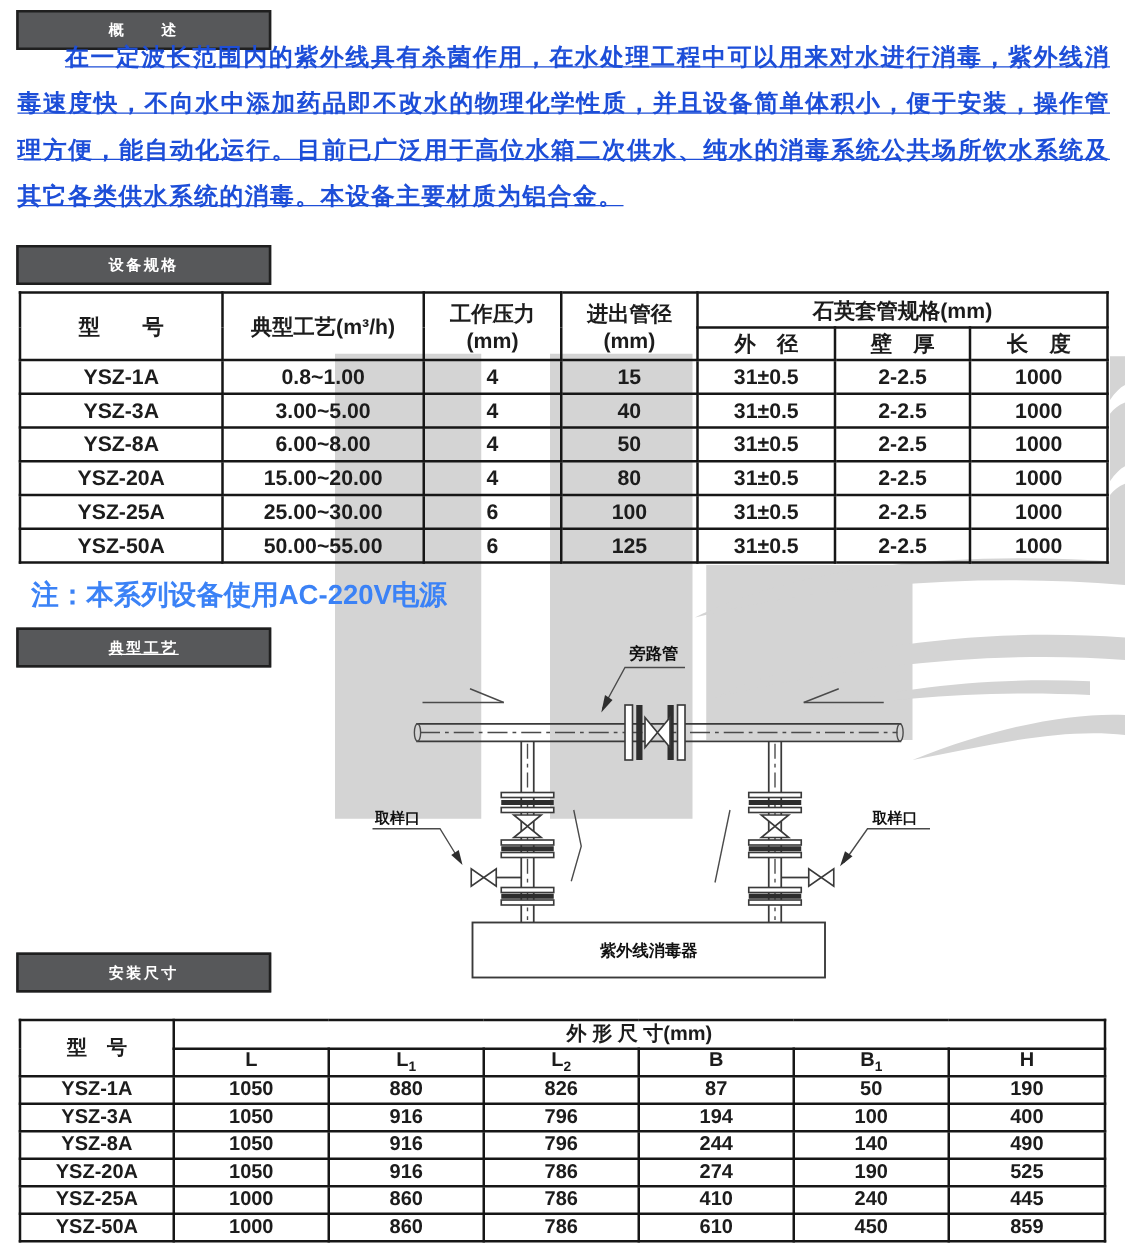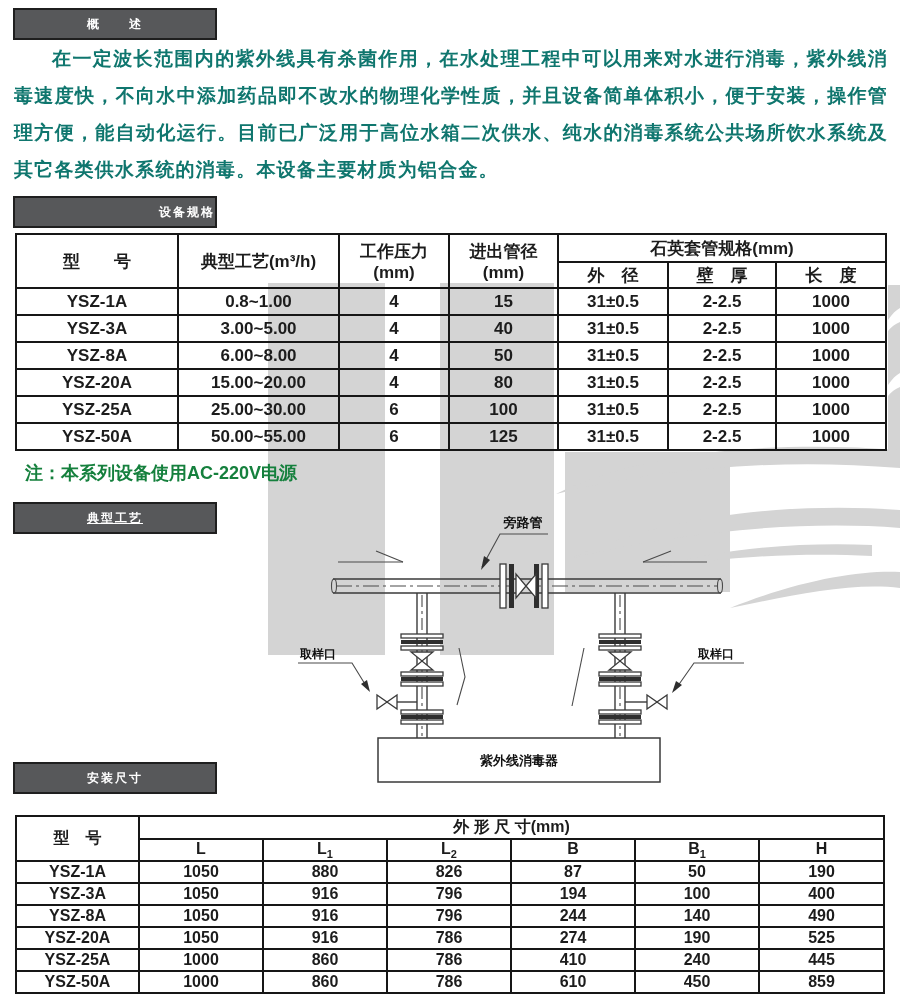--- a/index.html
+++ b/index.html
@@ -4,32 +4,32 @@
 <style>
   html,body{margin:0;padding:0;background:#ffffff;}
   #page{position:relative;width:900px;height:999px;background:#ffffff;overflow:hidden;
         font-family:"Liberation Sans",sans-serif;color:#1c1c1c;}
   #watermark{position:absolute;left:0;top:0;z-index:0;}
 
   .secbar{position:absolute;left:13px;width:200px;height:28px;background:#57585a;
           border:2px solid #1f1f1f;color:#ffffff;font-size:12px;font-weight:bold;
           display:flex;align-items:center;justify-content:center;letter-spacing:2px;z-index:1;}
 
-  #overview-text{position:absolute;left:14px;top:40px;width:874px;z-index:1;
+  #overview-text{position:absolute;left:14px;top:28px;width:874px;z-index:1;
           font-size:19px;font-weight:bold;line-height:37px;letter-spacing:1.2px;
-          text-align:justify;text-indent:2em;color:#0f766e;}
+          text-align:justify;text-indent:2em;color:#1d4ed8;text-decoration:underline;}
 
   table{border-collapse:collapse;table-layout:fixed;font-weight:bold;z-index:1;position:absolute;background:transparent;}
   th,td{border:2px solid #161616;text-align:center;vertical-align:middle;padding:0;overflow:hidden;}
 
   #spec-table{left:15px;top:233px;width:870px;font-size:17px;}
   #spec-table thead tr.r1{height:28px;} #spec-table thead tr.r2{height:26px;}
   #spec-table tbody tr{height:27px;}
 
-  #note-line{position:absolute;left:25px;top:461px;font-size:18px;font-weight:bold;z-index:1;color:#15803d;}
+  #note-line{position:absolute;left:25px;top:461px;font-size:22px;font-weight:bold;z-index:1;color:#3b82f6;}
 
   #dim-table{left:15px;top:815px;width:868px;font-size:16px;}
   #dim-table thead tr.r1{height:23px;} #dim-table thead tr.r2{height:22px;}
   #dim-table tbody tr{height:22px;}
   #dim-table sub{font-size:11px;}
 
   #diagram{position:absolute;left:0;top:0;z-index:1;}
   .dline{stroke:#3a3a3a;stroke-width:1.4;fill:none;}
   .dthin{stroke:#4a4a4a;stroke-width:1.1;fill:none;}
   .dfillw{fill:#ffffff;stroke:#3a3a3a;stroke-width:1.3;}
@@ -58,21 +58,21 @@
       <path d="M888,385 C892,379 896,375 900,373 L900,387 C895,389 891,392 888,396 Z"></path>
     </g>
   </svg>
 
   <div class="secbar" style="top:8px;">
     <span>概　　述</span>
   </div>
 
   <div id="overview-text">在一定波长范围内的紫外线具有杀菌作用，在水处理工程中可以用来对水进行消毒，紫外线消毒速度快，不向水中添加药品即不改水的物理化学性质，并且设备简单体积小，便于安装，操作管理方便，能自动化运行。目前已广泛用于高位水箱二次供水、纯水的消毒系统公共场所饮水系统及其它各类供水系统的消毒。本设备主要材质为铝合金。</div>
 
-  <div class="secbar" style="top:196px;justify-content:flex-end;">
+  <div class="secbar" style="top:196px;">
     <span>设备规格</span>
   </div>
 
   <table id="spec-table">
     <colgroup>
       <col style="width:162px">
         <col style="width:161px">
         <col style="width:110px">
       <col style="width:109px">
         <col style="width:110px">

